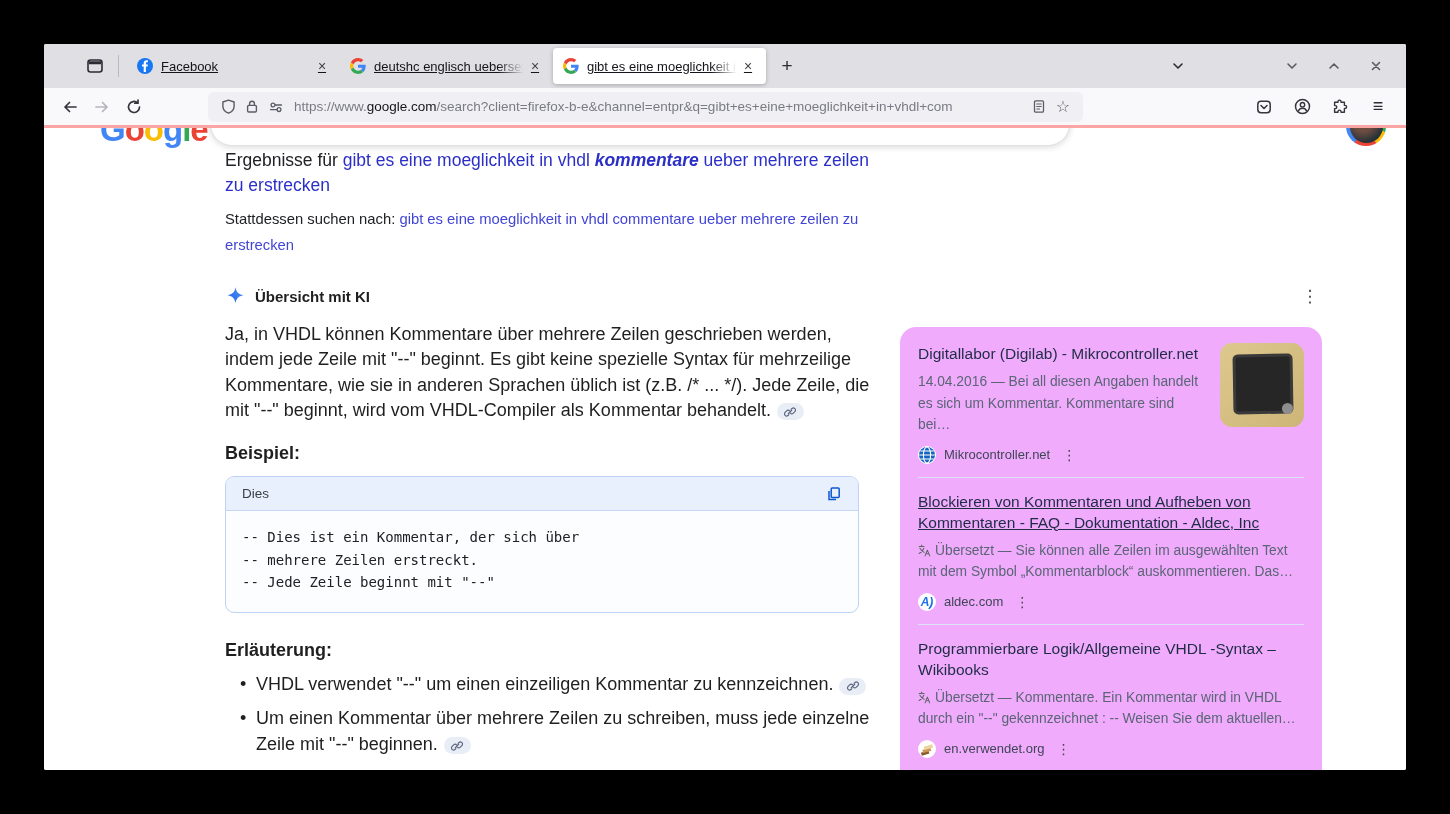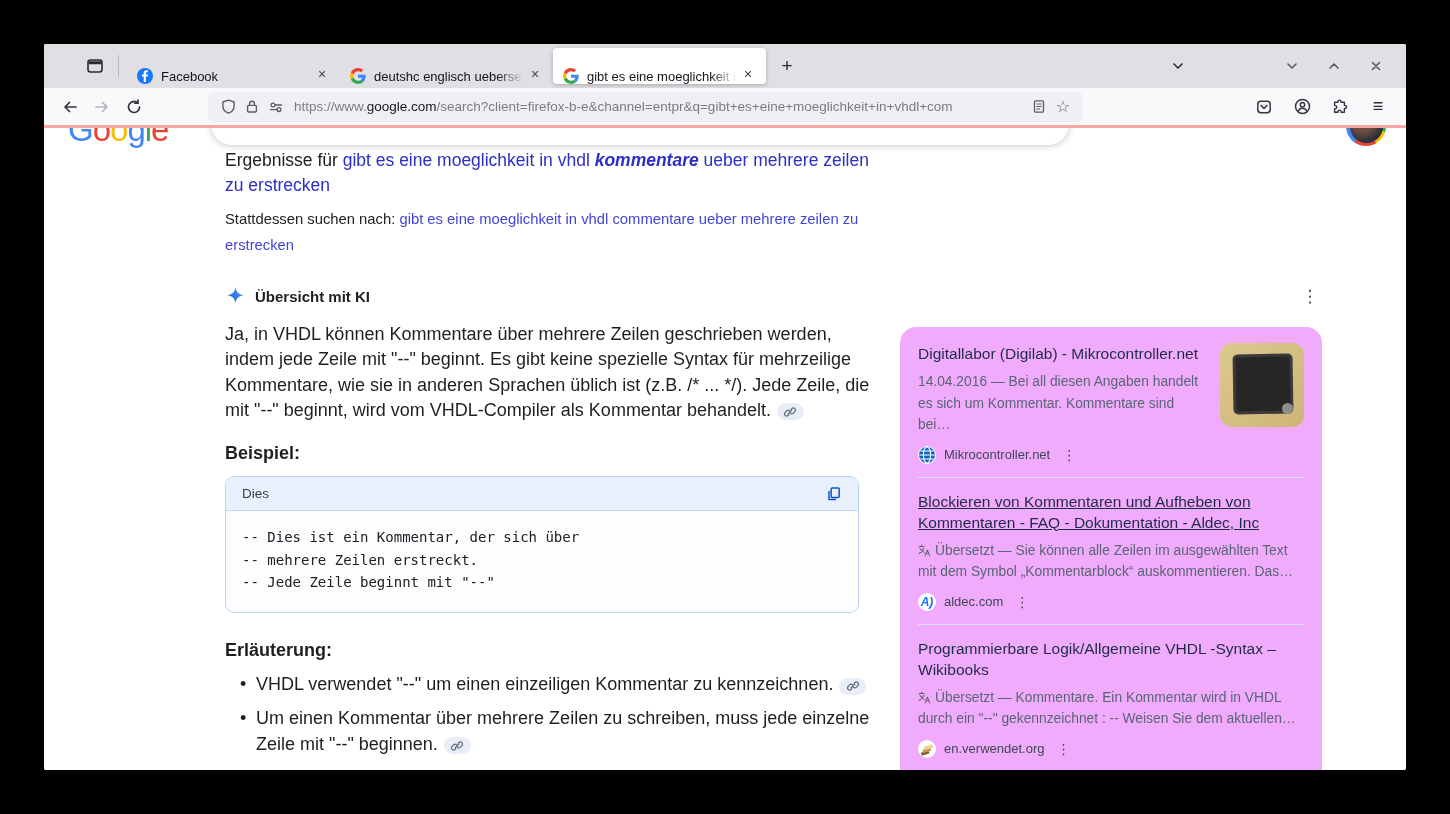--- a/index.html
+++ b/index.html
@@ -4,21 +4,21 @@
 <style>
   html,body{margin:0;padding:0;background:#000;}
   *{box-sizing:border-box;}
   body{font-family:"Liberation Sans", sans-serif; width:1450px;height:814px;overflow:hidden;position:relative;}
   .window{position:absolute;left:44px;top:44px;width:1362px;height:726px;background:#f9f9fb;border-radius:2px;overflow:hidden;display:flex;flex-direction:column;}
 
   
   .tabbar{height:44px;background:#dfdfe4;display:flex;align-items:center;padding:0 10px 0 34px;flex-shrink:0;}
   .fxview-btn{width:34px;height:34px;border-radius:4px;display:flex;align-items:center;justify-content:center;}
   .tab-sep{width:1px;height:22px;background:#b9b9c1;margin:0 8px 0 6px;}
-  .tab{width:213px;height:36px;border-radius:4px;display:flex;align-items:flex-end;padding:0 8px 0 10px;color:#15141a;font-size:13px;position:relative;}
+  .tab{width:213px;height:36px;border-radius:4px;display:flex;align-items:center;padding:0 8px 0 10px;color:#15141a;font-size:13px;position:relative;text-decoration:underline;}
   .tab.active{background:#fff;box-shadow:0 1px 4px rgba(0,0,0,.25);}
   .tab .favicon{width:16px;height:16px;flex-shrink:0;margin-right:8px;}
   .tab .tab-label{flex:1;white-space:nowrap;overflow:hidden;-webkit-mask-image:linear-gradient(to right,#000 82%,transparent 99%);mask-image:linear-gradient(to right,#000 82%,transparent 99%);}
   .tab .tab-close{width:20px;height:20px;border-radius:4px;display:flex;align-items:center;justify-content:center;color:#3f3f46;font-size:14px;flex-shrink:0;}
   .newtab-btn{width:30px;height:30px;margin-left:6px;border-radius:4px;display:flex;align-items:center;justify-content:center;font-size:19px;color:#2b2b33;font-weight:400;}
   .tabbar-spacer{flex:1;}
   .icon-btn{width:32px;height:32px;border-radius:4px;display:flex;align-items:center;justify-content:center;color:#444;}
   .win-controls{display:flex;align-items:center;gap:10px;margin-left:52px;margin-right:4px;}
   .win-controls .icon-btn{color:#5a5a60;}
   .alltabs-btn{margin-left:360px;}
@@ -30,21 +30,21 @@
   .urlbar{height:30px;width:875px;margin-left:58px;background:#f0f0f4;border-radius:6px;display:flex;align-items:center;padding:0 8px;}
   .urlbar .u-icon{width:24px;height:24px;display:flex;align-items:center;justify-content:center;color:#5b5b66;flex-shrink:0;}
   .url-text{flex:1;font-size:13.5px;color:#7a7a84;white-space:nowrap;overflow:hidden;margin-left:6px;-webkit-mask-image:linear-gradient(to right,#000 93%,transparent 99.5%);mask-image:linear-gradient(to right,#000 93%,transparent 99.5%);}
   .url-text .domain{color:#15141a;}
   .star-glyph{font-size:16px;color:#5b5b66;}
   .toolbar-right{display:flex;align-items:center;gap:6px;margin-left:auto;margin-right:2px;}
   .hamburger-glyph{font-size:18px;color:#2b2b33;}
 
   
   .page{flex:1;background:#fff;position:relative;overflow:hidden;}
-  .glogo{position:absolute;left:24px;top:-17px;font-size:33px;font-weight:400;letter-spacing:-1px;white-space:nowrap;}
+  .glogo{position:absolute;left:56px;top:-17px;font-size:33px;font-weight:700;letter-spacing:-1px;white-space:nowrap;}
   .glogo .c-b{color:#4285F4}.glogo .c-r{color:#EA4335}.glogo .c-y{color:#FBBC05}.glogo .c-g{color:#34A853}
   .searchbox{position:absolute;left:166px;top:-26px;width:860px;height:44px;background:#fff;border:1px solid #dfe1e5;border-radius:22px;box-shadow:0 1px 6px rgba(32,33,36,.18);}
   .avatar{position:absolute;left:1302px;top:-22px;width:40px;height:40px;border-radius:50%;background:conic-gradient(from 150deg,#ea4335 0 18%,#4285f4 18% 55%,#34a853 55% 88%,#fbbc05 88% 100%);display:flex;align-items:center;justify-content:center;}
   .avatar-inner{width:33px;height:33px;border-radius:50%;background:radial-gradient(circle at 40% 35%,#6d4c41 0 35%,#263238 70%);}
 
   .results{position:absolute;left:181px;top:20px;width:648px;}
   .results-line{font-size:17.5px;line-height:25px;color:#202124;}
   .results-line .rlink{color:#2b2fc7;}
   .results-line .rbold{font-weight:700;font-style:italic;}
   .instead-line{font-size:14.8px;line-height:25.5px;color:#202124;margin-top:9px;}

